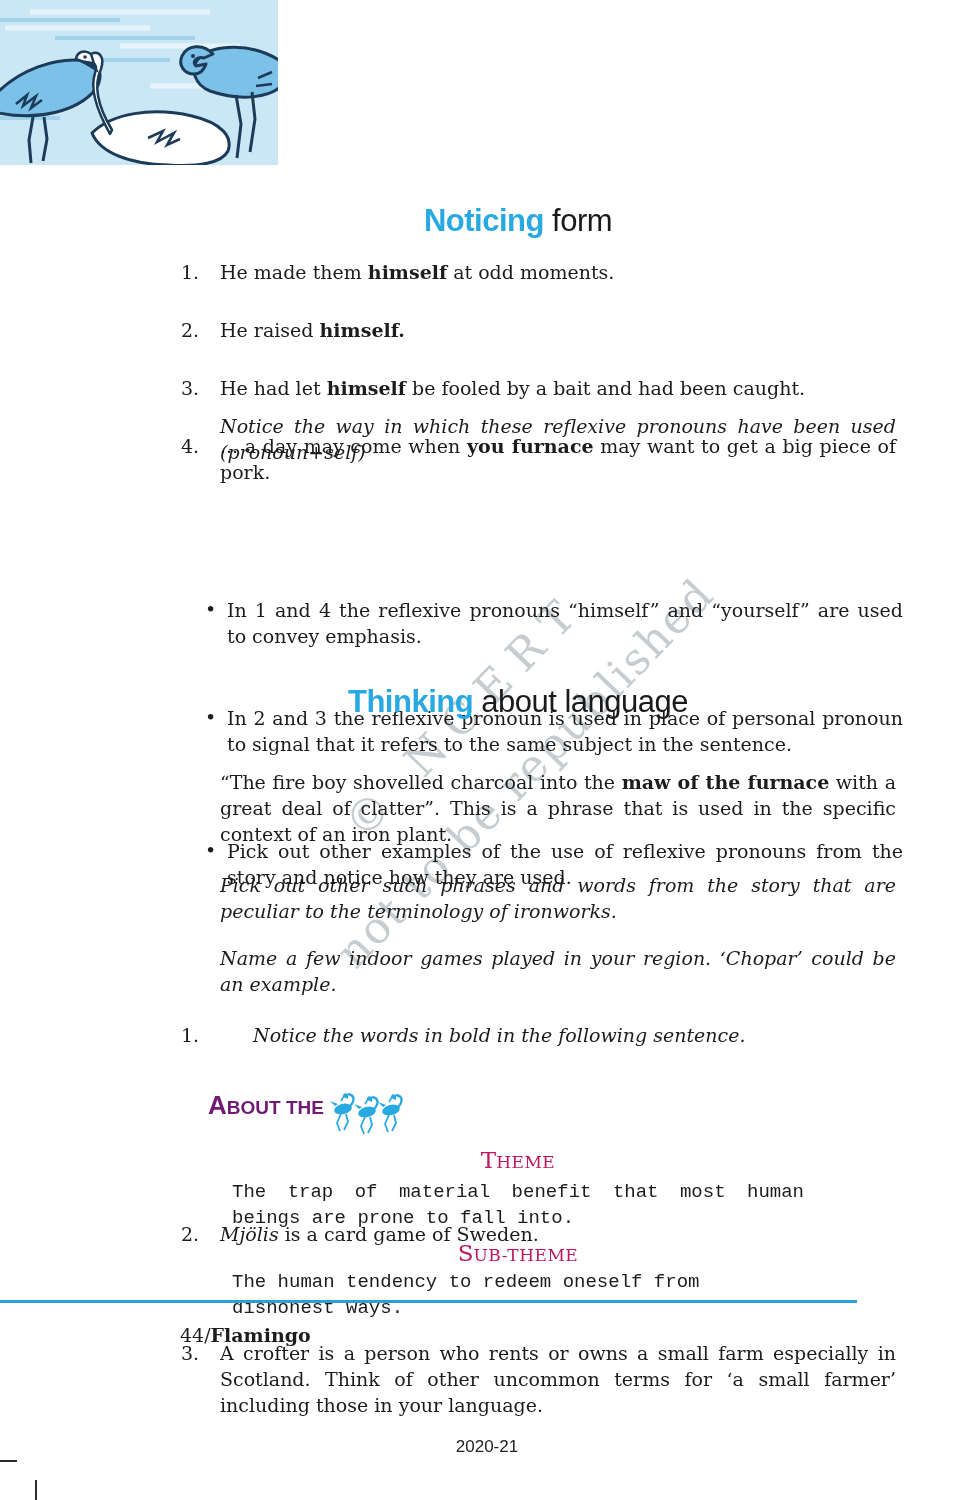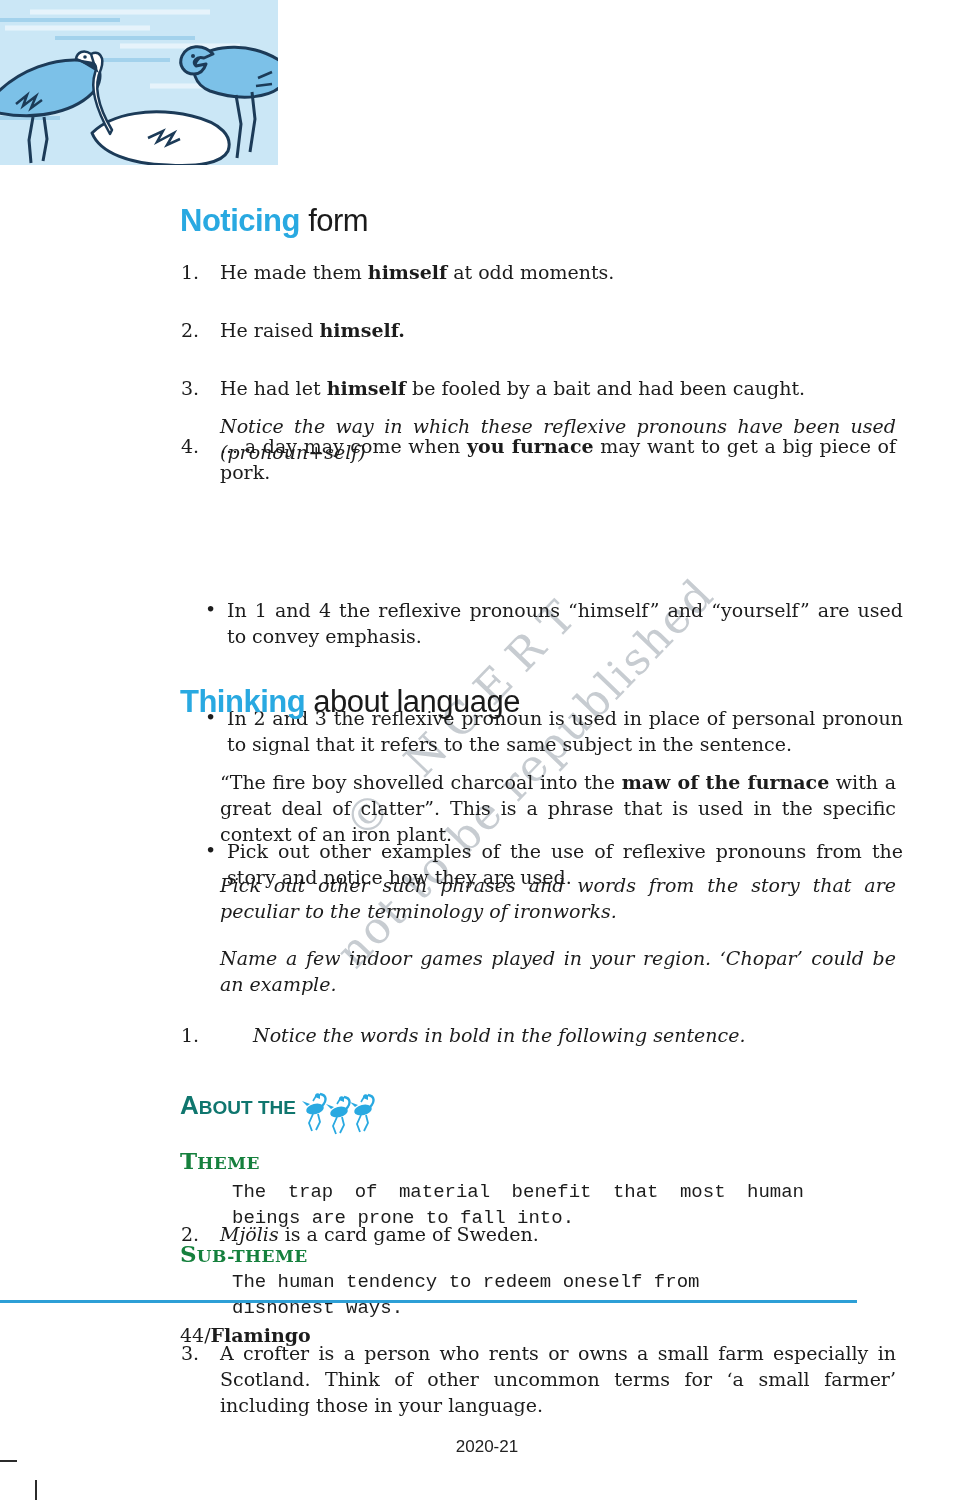--- a/index.html
+++ b/index.html
@@ -19,44 +19,44 @@
     transform:rotate(-46deg);text-align:center;color:#c7ccd1;
     font-family:"DejaVu Serif", serif;font-size:44px;line-height:84px;
     user-select:none;pointer-events:none;
   }
   #watermark .wm1{letter-spacing:14px;display:block;}
   #watermark .wm2{letter-spacing:2px;display:block;}
   
   #illustration{position:absolute;left:0;top:0;width:278px;height:165px;z-index:1;}
   
   #content{position:absolute;left:180px;top:0;width:676px;z-index:2;}
-  .block{position:absolute;left:0;width:676px;}
+  .block{position:absolute;left:0;width:676px;text-align:center;}
   h1{
     margin:0;font-family:"Liberation Sans", sans-serif;font-size:31px;
     font-weight:400;color:#1a1a1a;letter-spacing:-0.5px;
   }
   h1 .accent{color:#29A9E1;font-weight:700;}
   .body-text{font-size:19px;line-height:26px;text-align:justify;}
   .single{text-align:left;}
   .italic{font-style:italic;}
   .num-item{position:relative;padding-left:40px;}
   .num-item .num{position:absolute;left:1px;top:0;font-style:normal;}
   .bullet-item{position:relative;padding-left:47px;}
   .bullet-item::before{content:"•";position:absolute;left:25px;top:-1px;}
   .indent-extra{padding-left:73px;}
   .sub-para{padding-left:40px;}
   
   #about-row{display:flex;align-items:flex-start;gap:6px;}
   .about-label{
-    font-family:"Liberation Sans", sans-serif;font-weight:700;color:#0f766e;
-    letter-spacing:0;line-height:30px;
+    font-family:"Liberation Sans", sans-serif;font-weight:700;color:#701a75;
+    letter-spacing:0;line-height:30px;margin-left:28px;
   }
   .about-label .big{font-size:26px;}
   .about-label .small{font-size:19px;}
-  .blue-head{color:#15803d;font-weight:700;font-family:"DejaVu Serif", serif;}
+  .blue-head{color:#be185d;font-weight:400;font-family:"DejaVu Serif", serif;}
   .blue-head .big{font-size:23px;}
   .blue-head .small{font-size:17px;letter-spacing:0.5px;}
   .theme-text{padding-left:52px;width:624px;box-sizing:border-box;font-family:Liberation Mono, monospace;}
   
   #footer-rule{position:absolute;left:0;top:1300px;width:857px;height:3px;background:#2D9FD6;z-index:2;}
   #footer-book{position:absolute;left:180px;top:1324px;font-size:19px;z-index:2;}
   #footer-book .bold{font-weight:700;text-align:center;}
   #footer-year{
     position:absolute;left:0;top:1437px;width:974px;text-align:center;
     font-family:"Liberation Sans", sans-serif;font-size:17px;color:#222;z-index:2;

